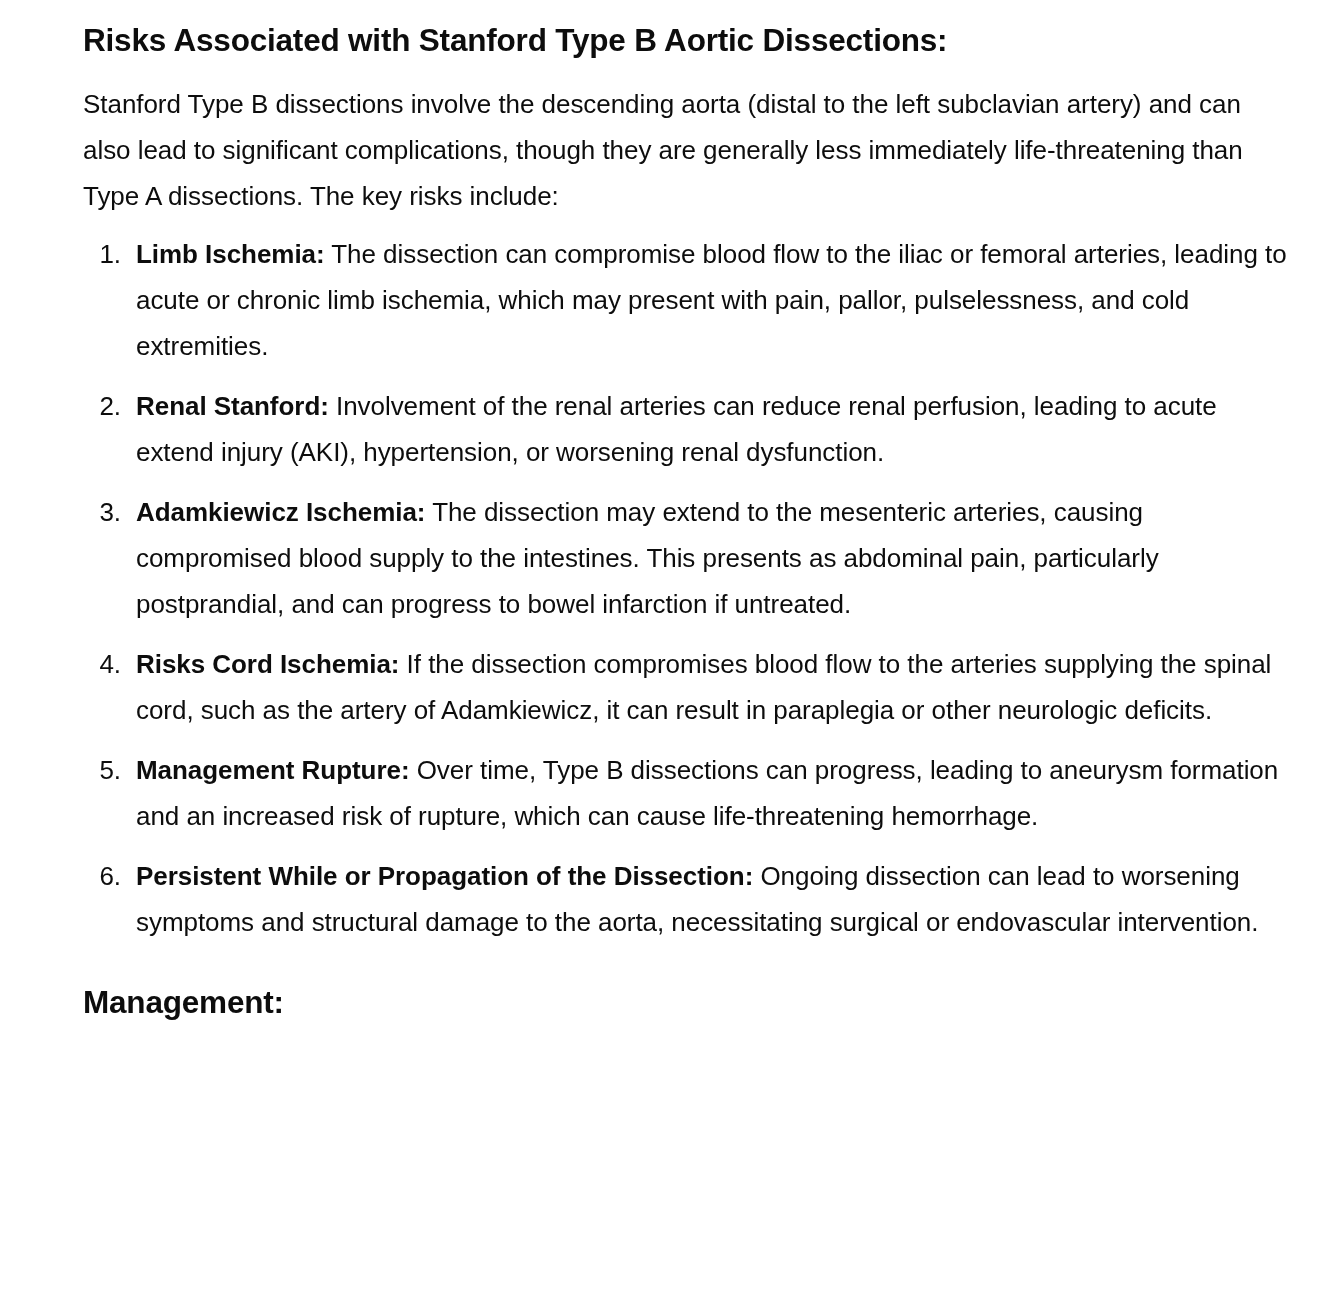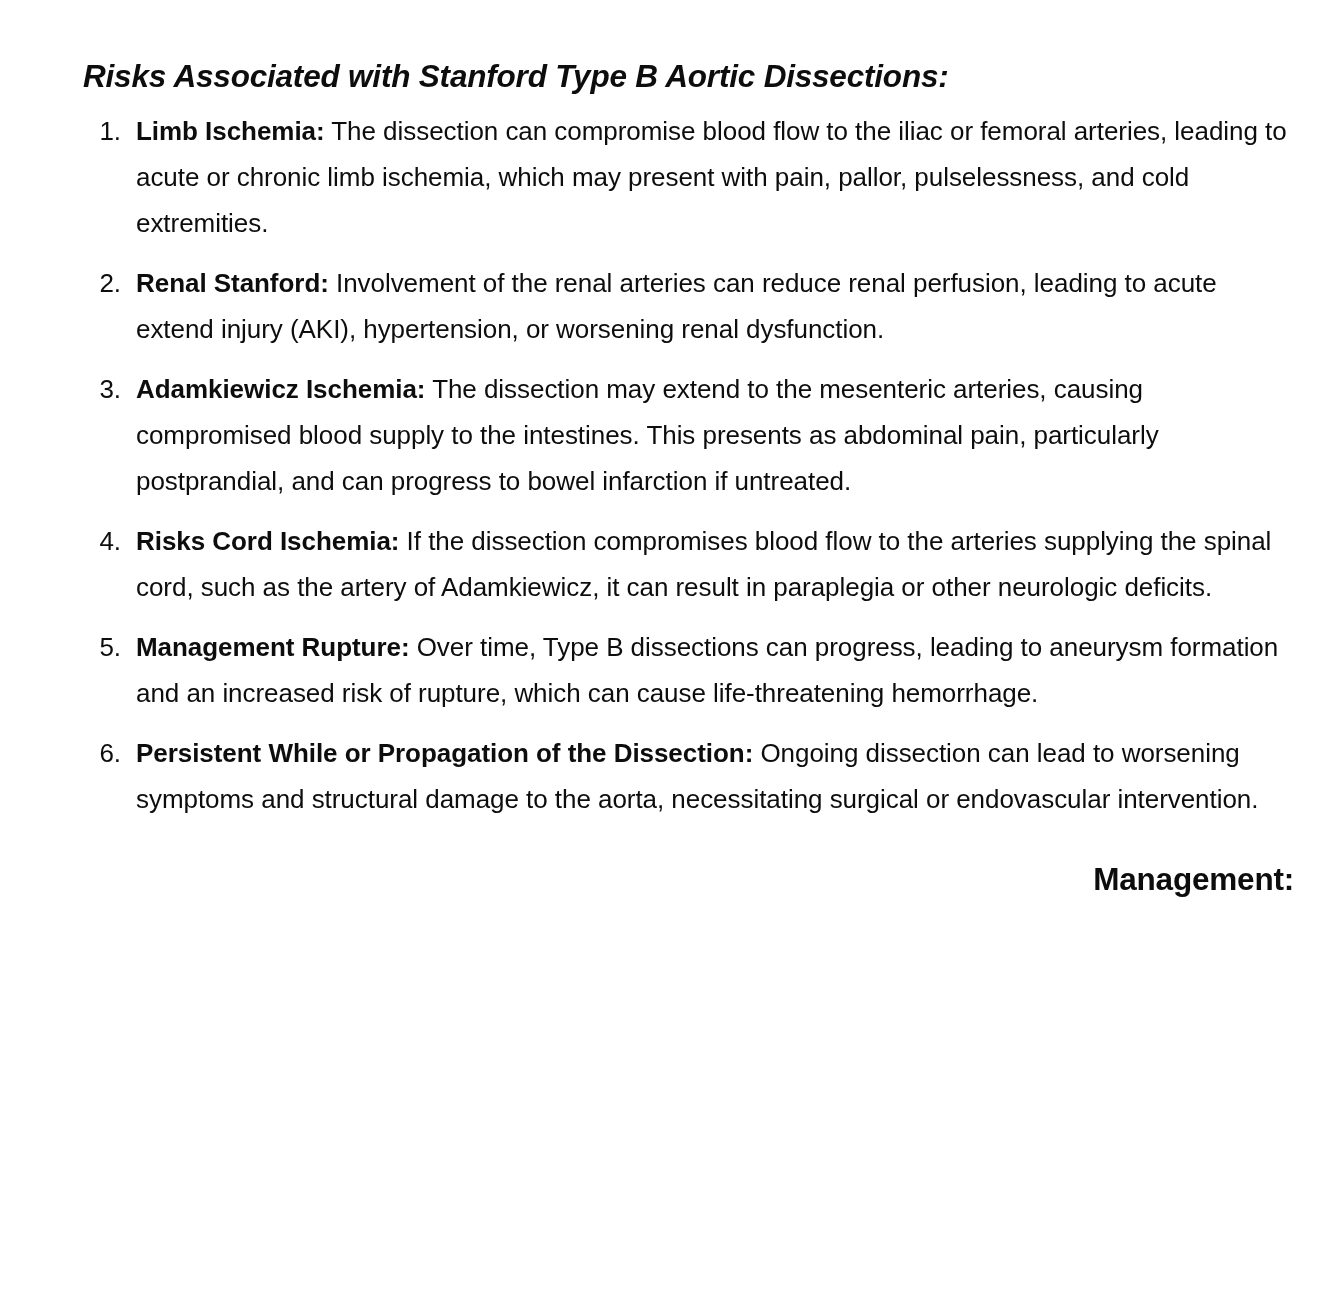--- a/index.html
+++ b/index.html
@@ -21,22 +21,21 @@
     width: 1334px;
   }
   h3 {
     font-size: 31.5px;
     font-weight: 700;
     margin: 0;
     letter-spacing: -0.2px;
     line-height: 40px;
   }
   h3.title {
-    padding-top: 56px;
-    font-style: italic;
+    padding-top: 20px;
   }
   p {
     font-size: 26px;
     line-height: 46px;
     margin: 0;
     letter-spacing: -0.05px;
   }
   p.intro {
     margin-top: 21px;
   }
@@ -58,31 +57,31 @@
     left: 0;
     width: 38px;
     text-align: right;
   }
   ol li b {
     font-weight: 700;
     margin-top: 38px;
   }
   h3.mgmt {
     margin-top: 37px;
-    text-align: right;
   }
   p.mgmt-text {
     margin-top: 20px;
   }
 </style>
 </head>
 <body>
 
 <div class="page">
   <h3 class="title">Risks Associated with Stanford Type B Aortic Dissections:</h3>
+  <p class="intro">Stanford Type B dissections involve the descending aorta (distal to the left subclavian artery) and can also lead to significant complications, though they are generally less immediately life-threatening than Type A dissections. The key risks include:</p>
 
   <ol>
     <li>
       <span class="num">1.</span><b>Limb Ischemia:</b><span> The dissection can compromise blood flow to the iliac or femoral arteries, leading to acute or chronic limb ischemia, which may present with pain, pallor, pulselessness, and cold extremities.</span>
     </li>
     <li>
       <span class="num">2.</span><b>Renal Stanford:</b><span> Involvement of the renal arteries can reduce renal perfusion, leading to acute extend injury (AKI), hypertension, or worsening renal dysfunction.</span>
     </li>
     <li>
       <span class="num">3.</span><b>Adamkiewicz Ischemia:</b><span> The dissection may extend to the mesenteric arteries, causing compromised blood supply to the intestines. This presents as abdominal pain, particularly postprandial, and can progress to bowel infarction if untreated.</span>

